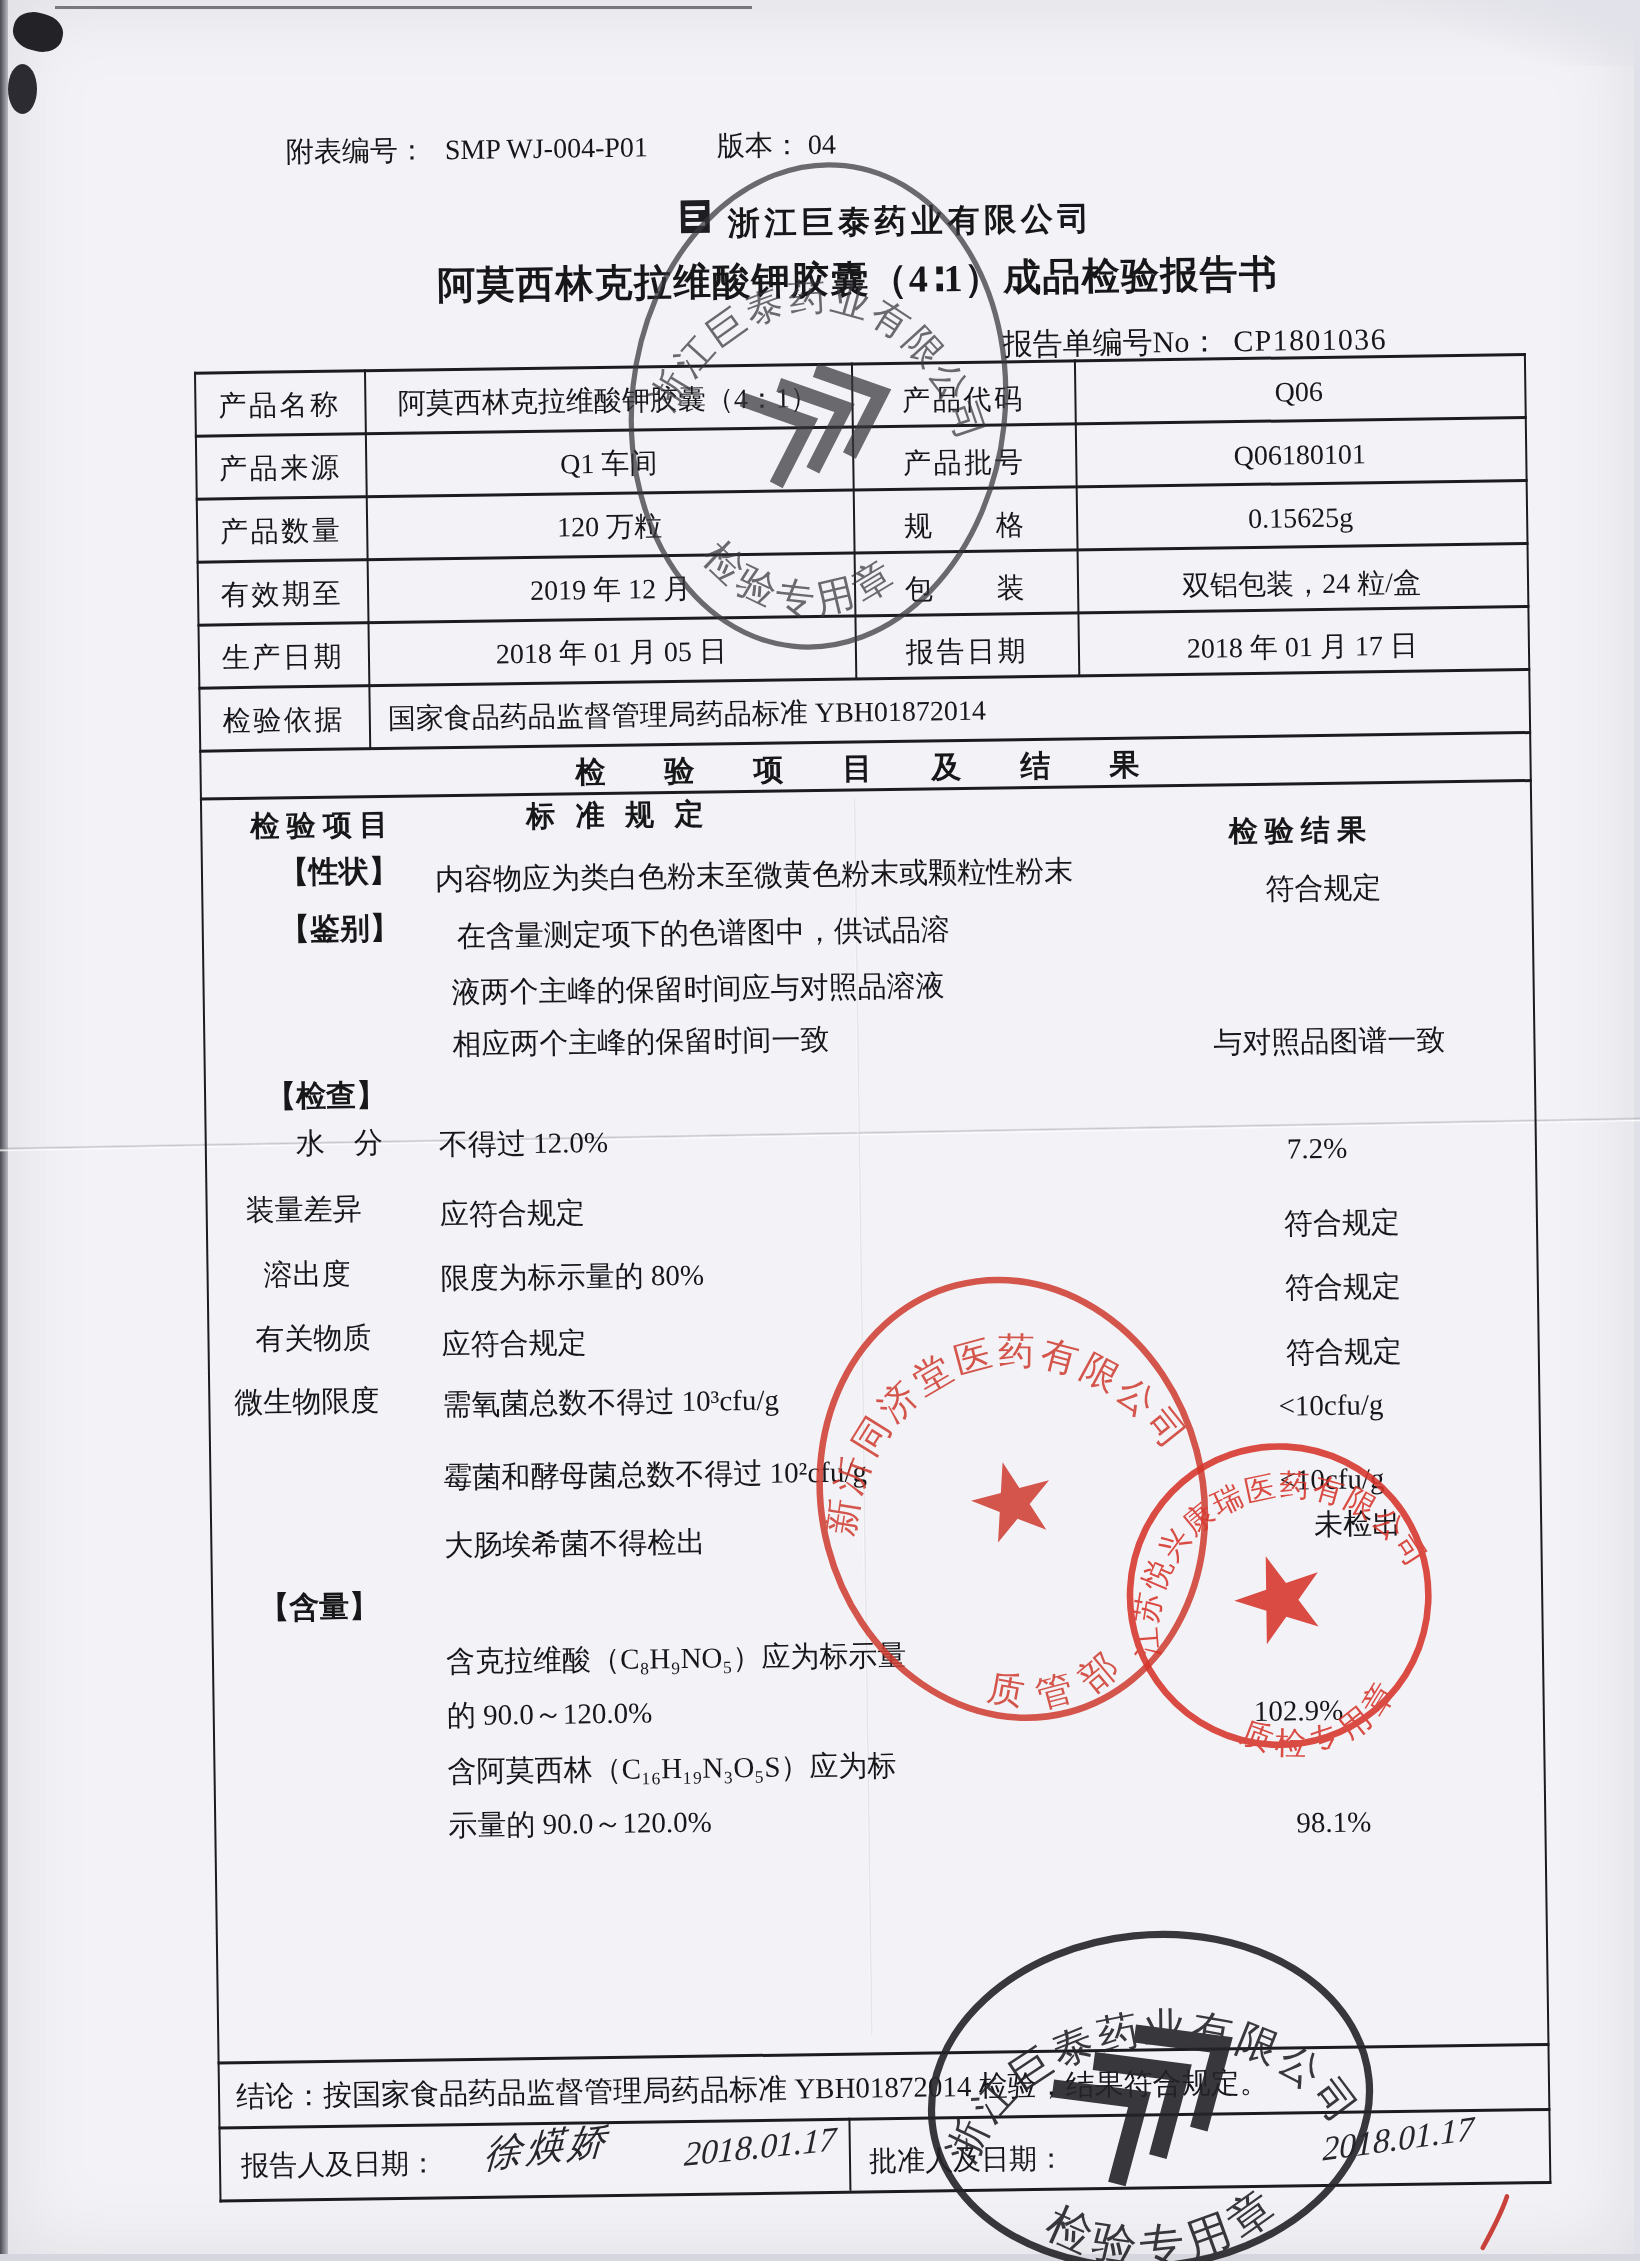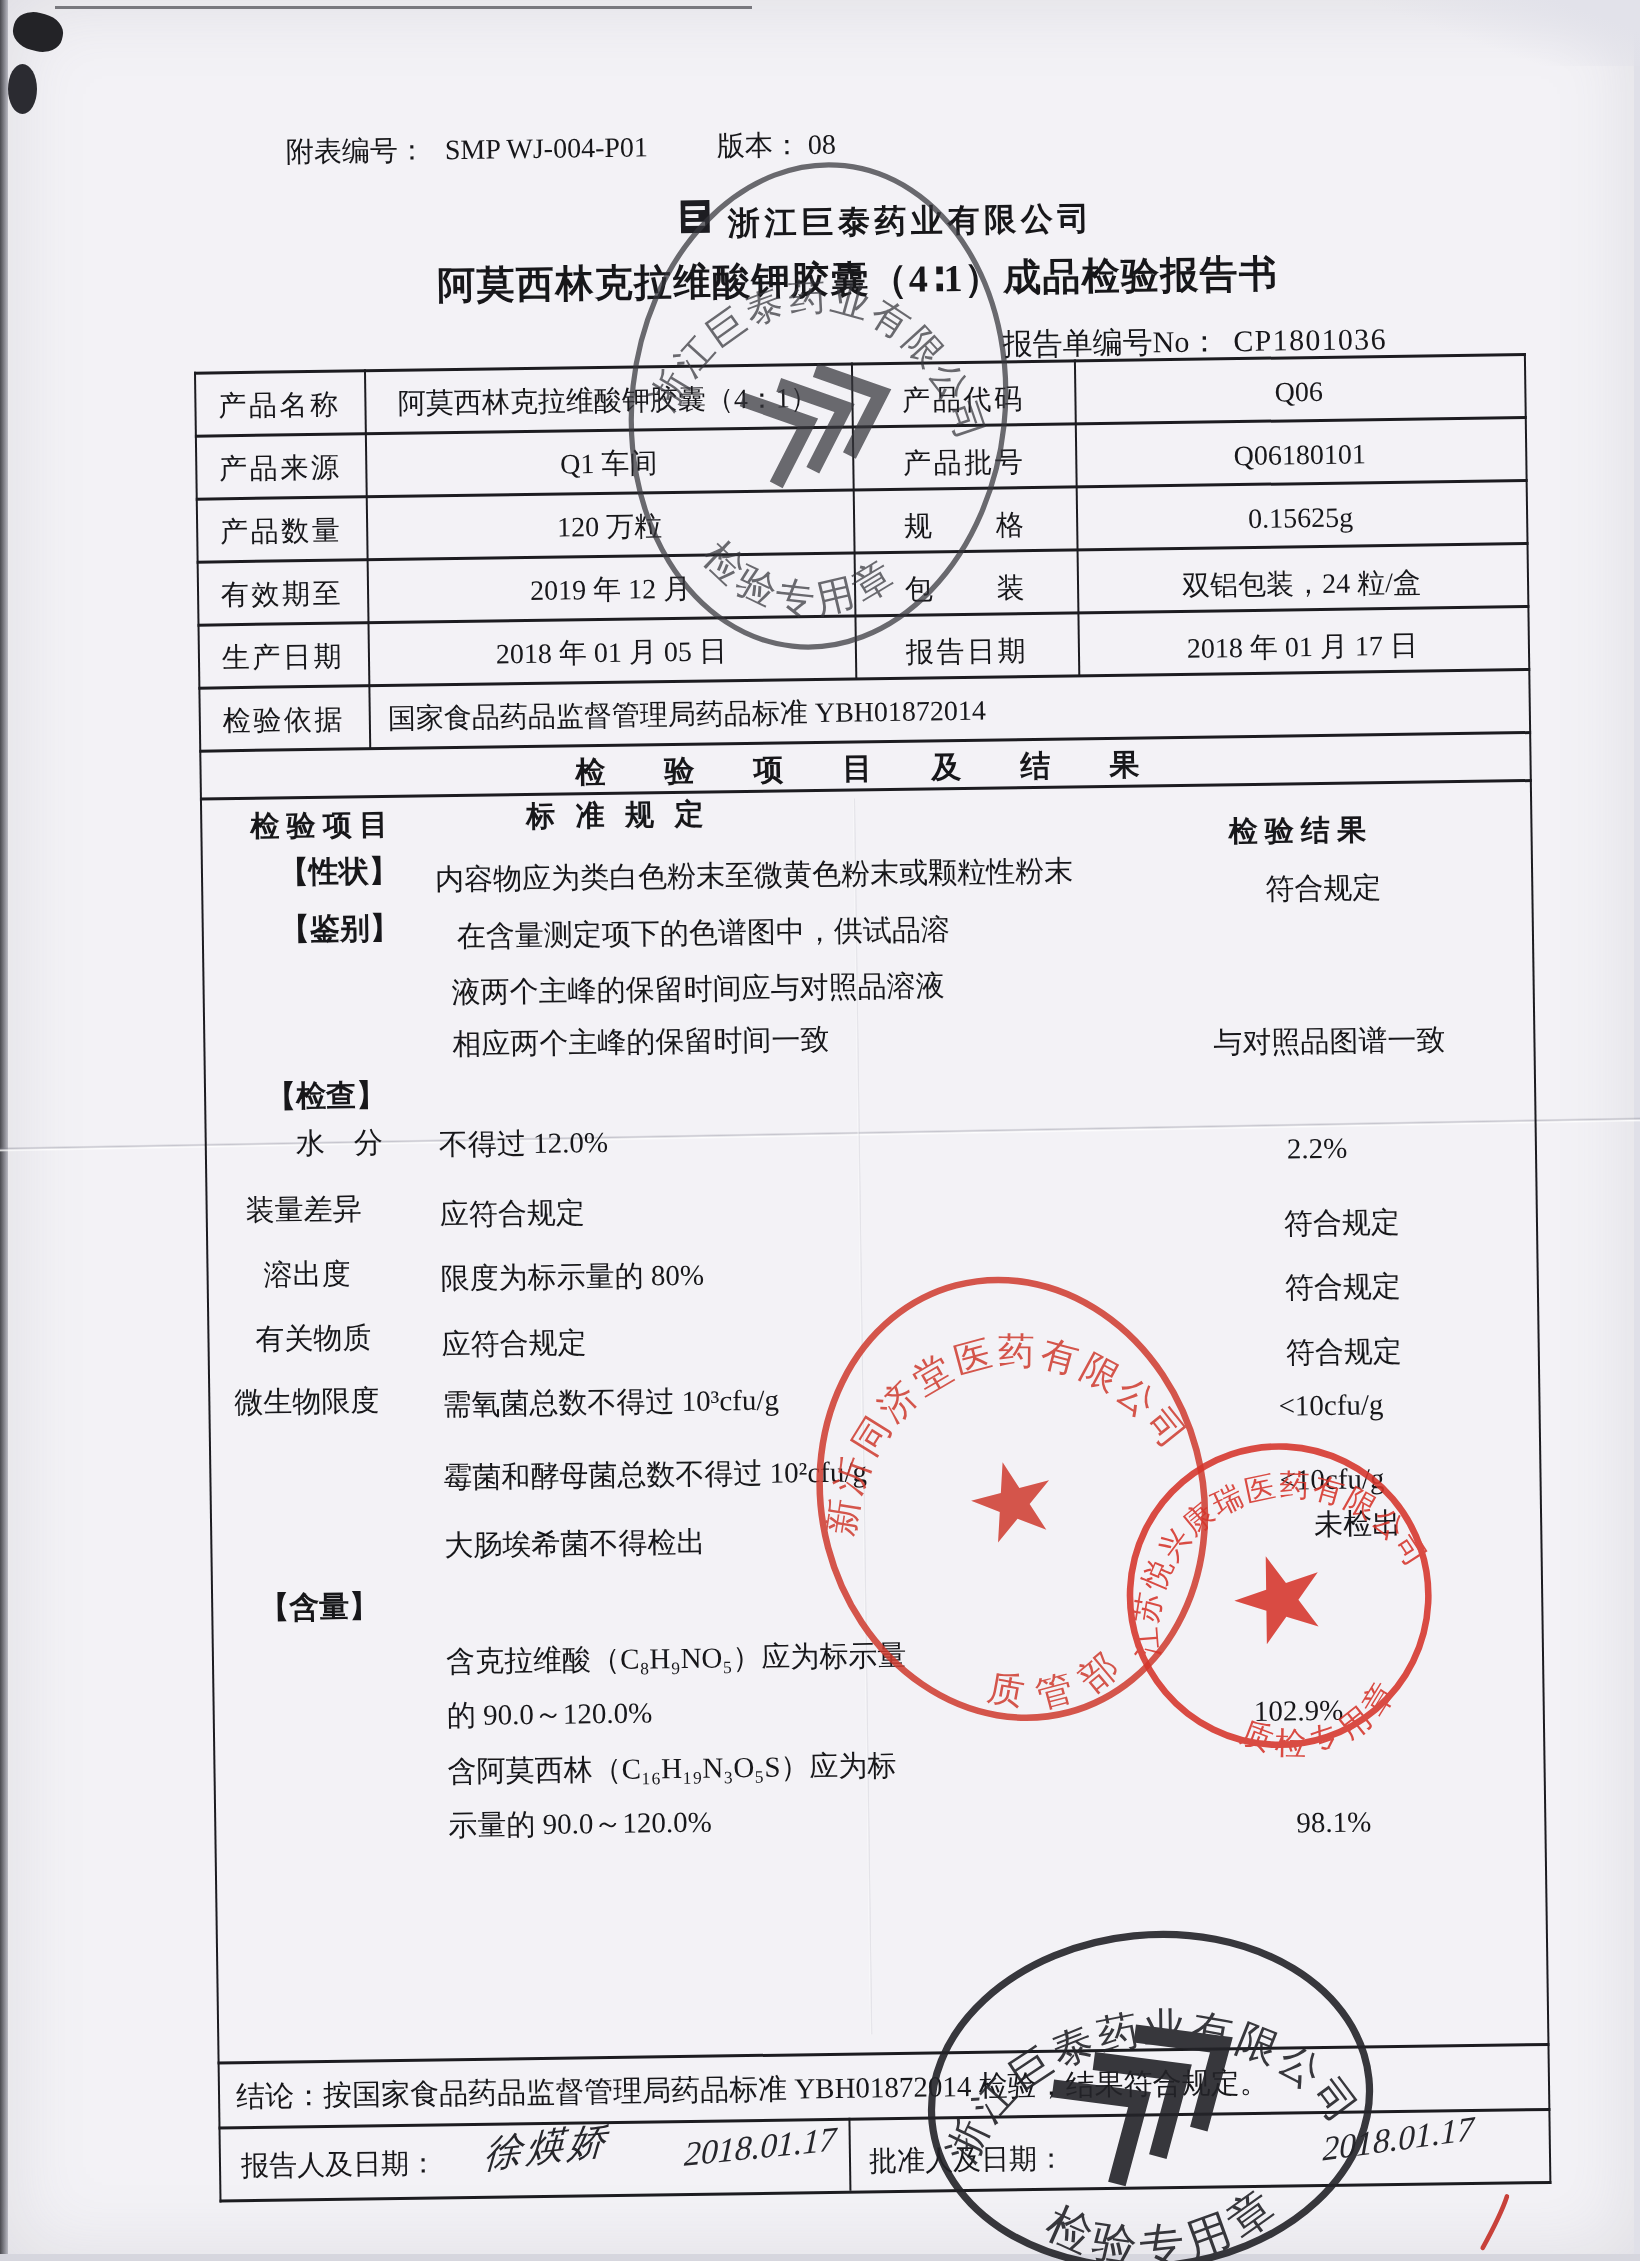--- a/index.html
+++ b/index.html
@@ -48,21 +48,21 @@
 
   <div class="sheet">
 
     <div class="crease-h"></div>
     <div class="crease-v"></div>
 
     <div class="t" style="left:300px;top:126px;font-size:28px;">
       <span>附表编号：</span>
       <span style="margin-left:12px;">SMP WJ-004-P01</span>
       <span style="margin-left:62px;">版本：</span>
-      <span>08</span>
+      <span>04</span>
     </div>
 
     <svg class="t" style="left:692px;top:196px;" width="34" height="38" viewBox="0 0 52 58">
       <rect x="3" y="4" width="44" height="50" fill="#1d1d22"></rect>
       <path d="M10 16 H40 M10 28 H30 M10 40 H40" stroke="#f3f2f6" stroke-width="6" fill="none"></path>
     </svg>
     <div class="t" style="left:741px;top:201px;font-size:32px;letter-spacing:4.6px;font-weight:600;">浙江巨泰药业有限公司</div>
 
     <div class="t" style="left:205px;top:255px;width:1330px;text-align:center;font-size:38px;font-weight:bold;letter-spacing:1.3px;">阿莫西林克拉维酸钾胶囊（4∶1）成品检验报告书</div>
 
@@ -130,21 +130,21 @@
     <div class="t" style="left:283px;top:902px;font-size:30px;font-weight:bold;">【鉴别】</div>
     <div class="t" style="left:460px;top:912px;font-size:29px;">在含量测定项下的色谱图中，供试品溶</div>
     <div class="t" style="left:454px;top:968px;font-size:29px;">液两个主峰的保留时间应与对照品溶液</div>
     <div class="t" style="left:454px;top:1020px;font-size:29px;">相应两个主峰的保留时间一致</div>
     <div class="t" style="left:1215px;top:1029px;font-size:29px;">与对照品图谱一致</div>
 
     <div class="t" style="left:267px;top:1069px;font-size:30px;font-weight:bold;">【检查】</div>
 
     <div class="t" style="left:296px;top:1117px;font-size:29px;">水　分</div>
     <div class="t" style="left:439px;top:1120px;font-size:29px;">不得过 12.0%</div>
-    <div class="t" style="left:1287px;top:1139px;font-size:29px;">2.2%</div>
+    <div class="t" style="left:1287px;top:1139px;font-size:29px;">7.2%</div>
 
     <div class="t" style="left:245px;top:1183px;font-size:29px;">装量差异</div>
     <div class="t" style="left:439px;top:1190px;font-size:29px;">应符合规定</div>
     <div class="t" style="left:1283px;top:1211px;font-size:29px;">符合规定</div>
 
     <div class="t" style="left:262px;top:1248px;font-size:29px;">溶出度</div>
     <div class="t" style="left:439px;top:1254px;font-size:29px;">限度为标示量的 80%</div>
     <div class="t" style="left:1283px;top:1275px;font-size:29px;">符合规定</div>
 
     <div class="t" style="left:253px;top:1312px;font-size:29px;">有关物质</div>

